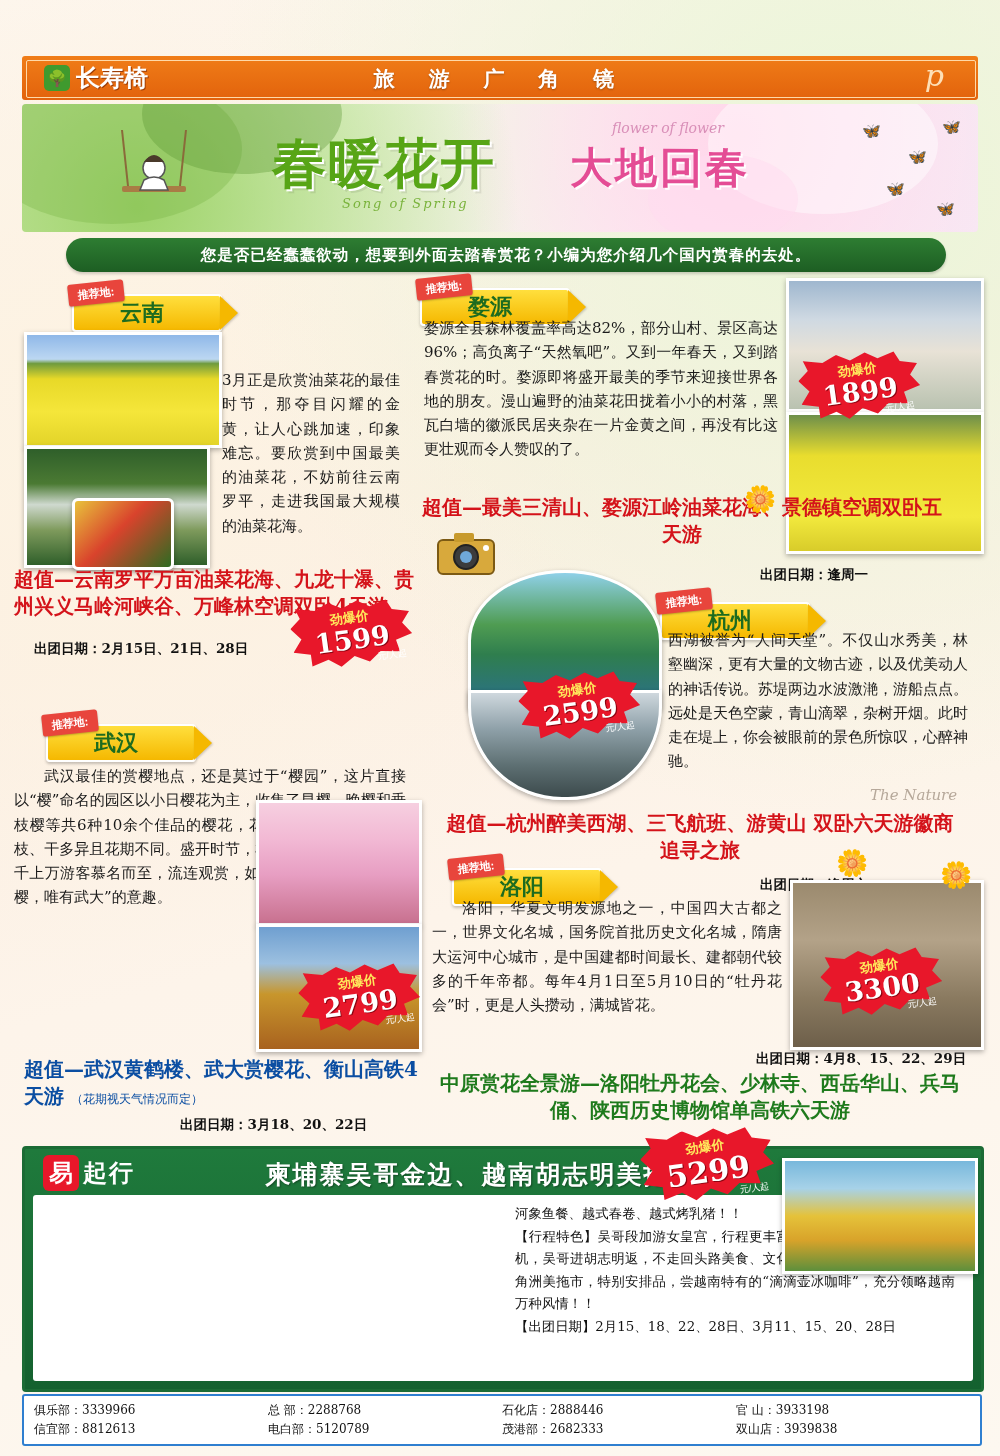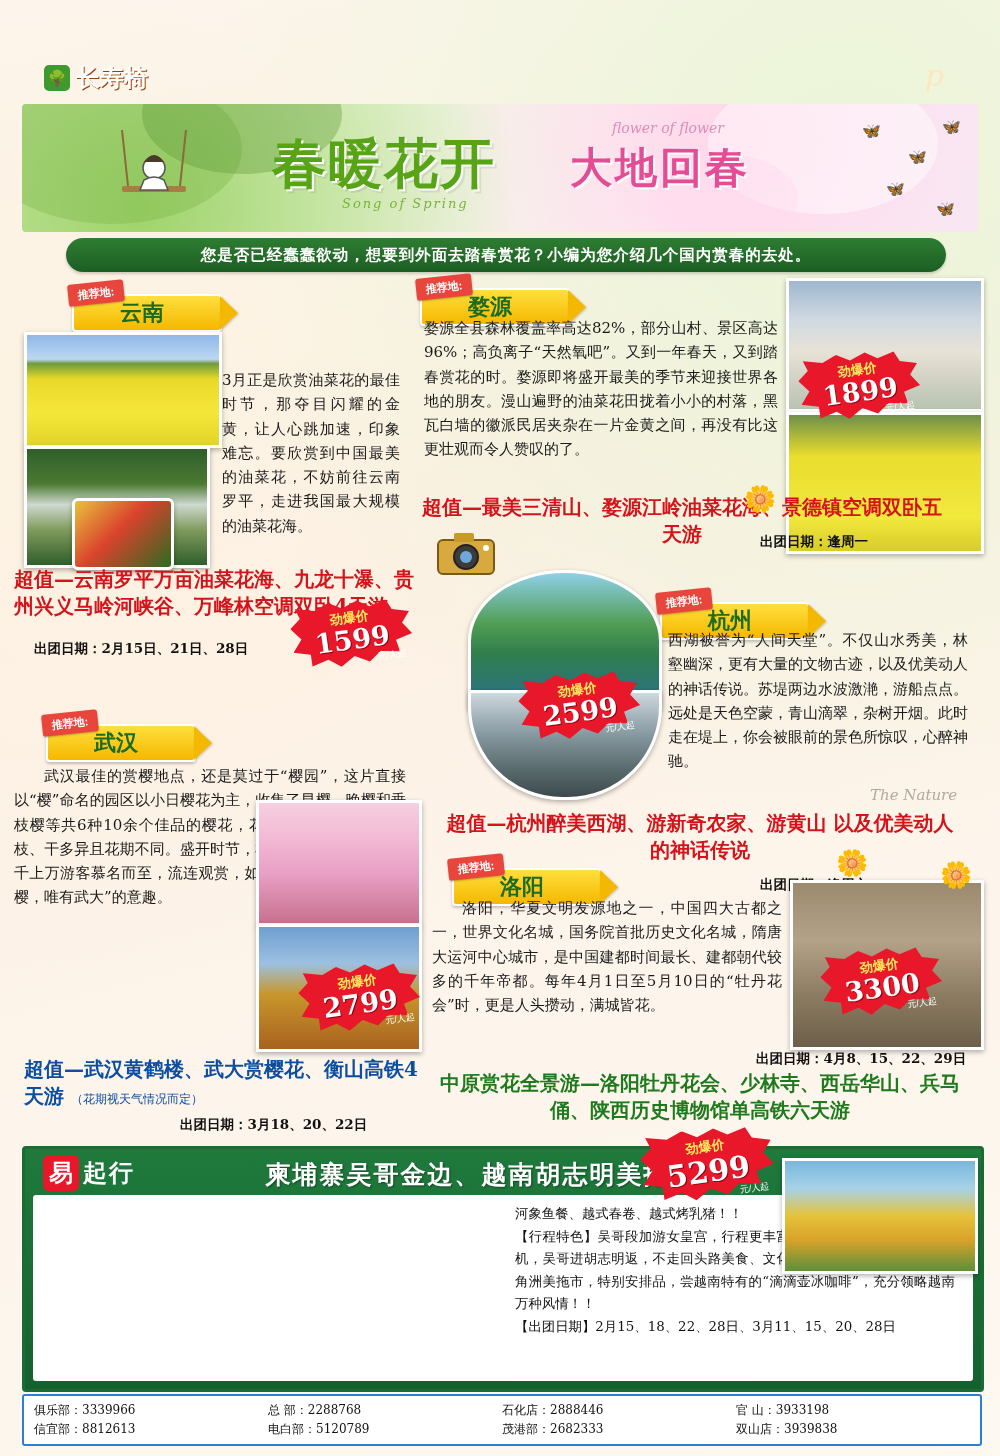--- a/index.html
+++ b/index.html
@@ -212,20 +212,25 @@
     position:absolute;font-family:"DejaVu Serif",serif;font-style:italic;
     color:#b6a89a;font-size:15px;
   }
   .note-small{font-size:12px;font-weight:normal;}
 </style>
 </head>
 <body>
 
 <div class="page">
 
+  <div class="masthead">
+    <div class="masthead-inner">
+      <span class="mh-title">旅 游 广 角 镜</span>
+    </div>
+  </div>
   <div class="brand">
     <span class="brand-leaf">🌳</span>
     <span class="brand-name">长寿椅</span>
   </div>
   <div class="mh-logo">p</div>
 
   <div class="hero">
     <div class="hero-cloud" style="left:-40px;top:-30px;width:260px;height:150px;background:rgba(120,180,70,.35);"></div>
     <div class="hero-cloud" style="left:120px;top:-50px;width:200px;height:120px;background:rgba(90,150,50,.35);"></div>
     <div class="hero-cloud" style="right:40px;top:-30px;width:230px;height:140px;background:rgba(255,255,255,.45);"></div>
@@ -294,21 +299,21 @@
 
   <div class="price" style="left:800px;top:352px;">
     <div class="burst"></div>
     <div class="lbl">劲爆价</div>
     <div class="val">1899</div>
     <div class="unit">元/人起</div>
   </div>
 
   <div class="headline hl-red" style="left:422px;top:494px;width:520px;text-align:center;">超值—最美三清山、婺源江岭油菜花海、景德镇空调双卧五天游</div>
 
-  <div class="dates" style="left:760px;top:533px;">出团日期：逢周一</div>
+  <div class="dates" style="left:760px;top:566px;">出团日期：逢周一</div>
 
   <div class="tagflag" style="left:660px;top:600px;">
     <div class="tf-badge">推荐地:</div>
     <div class="tf-body">杭州</div>
     <div class="tf-arrow"></div>
   </div>
 
   <div class="photo p-westlake" style="left:468px;top:570px;width:188px;height:136px;border-radius:50% 50% 6px 6px;"></div>
   <div class="photo p-huangshan" style="left:468px;top:690px;width:188px;height:104px;border-radius:0 0 94px 94px;"></div>
 
@@ -324,21 +329,21 @@
 
   <div class="price" style="left:520px;top:672px;">
     <div class="burst"></div>
     <div class="lbl">劲爆价</div>
     <div class="val">2599</div>
     <div class="unit">元/人起</div>
   </div>
 
   <div class="nature-txt" style="left:870px;top:786px;">The Nature</div>
 
-  <div class="headline hl-red" style="left:440px;top:810px;width:520px;text-align:center;">超值—杭州醉美西湖、游新奇农家、游黄山 以及优美动人的神话传说</div>
+  <div class="headline hl-red" style="left:440px;top:810px;width:520px;text-align:center;">超值—杭州醉美西湖、三飞航班、游黄山 双卧六天游徽商追寻之旅</div>
 
   <div class="dates" style="left:760px;top:876px;">出团日期：逢周六</div>
 
   <div class="tagflag" style="left:46px;top:722px;">
     <div class="tf-badge">推荐地:</div>
     <div class="tf-body">武汉</div>
     <div class="tf-arrow"></div>
   </div>
 
   <div class="body-text" style="left:14px;top:740px;width:392px;text-indent:2em;">武汉最佳的赏樱地点，还是莫过于“樱园”，这片直接以“樱”命名的园区以小日樱花为主，收集了早樱、晚樱和垂枝樱等共6种10余个佳品的樱花，花色丰富，绚丽多彩，枝、干多异且花期不同。盛开时节，樱园酷似花的海洋，成千上万游客慕名而至，流连观赏，如醉如痴，大有“三月赏樱，唯有武大”的意趣。</div>

